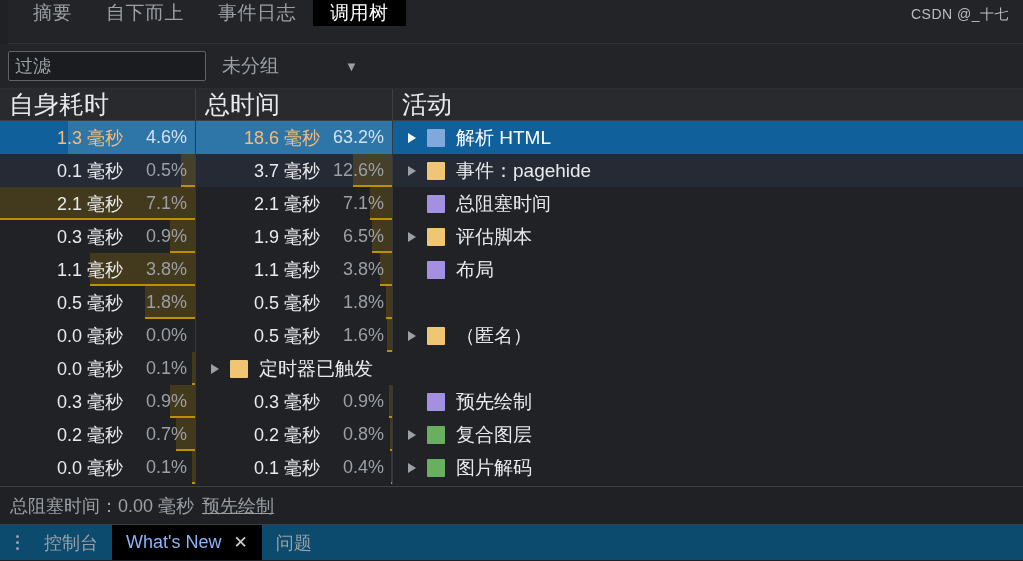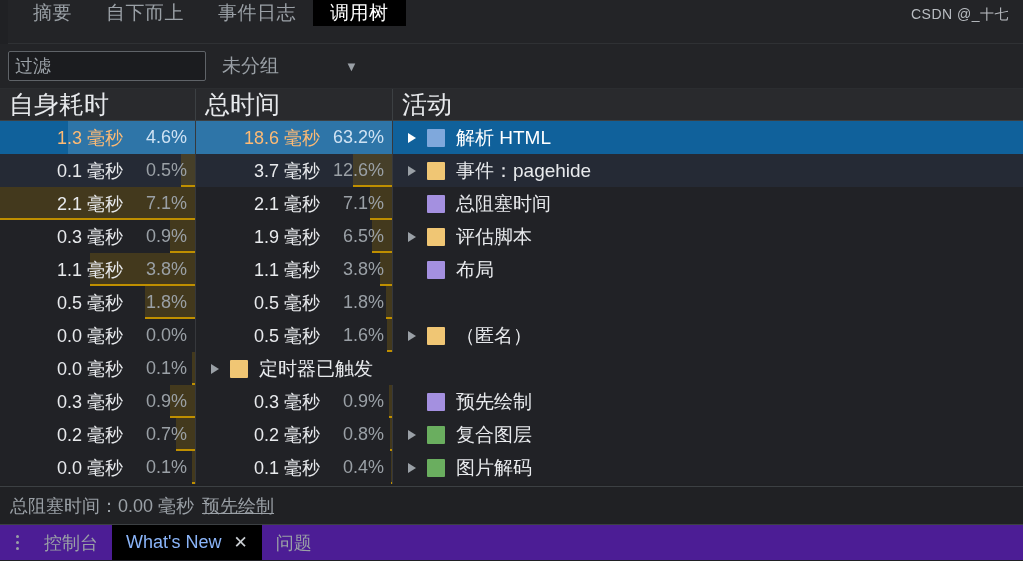--- a/index.html
+++ b/index.html
@@ -226,21 +226,21 @@
     margin-left: 8px;
     cursor: pointer;
   }
 
   
   .drawer {
     position: relative;
     display: flex;
     align-items: stretch;
     height: 36px;
-    background: #4c1d95;
+    background: #0c4a6e;
     border-top: 1px solid #3c4043;
     padding-left: 4px;
     box-sizing: border-box;
   }
   .dots {
     width: 26px;
     display: flex;
     flex-direction: column;
     align-items: center;
     justify-content: center;

